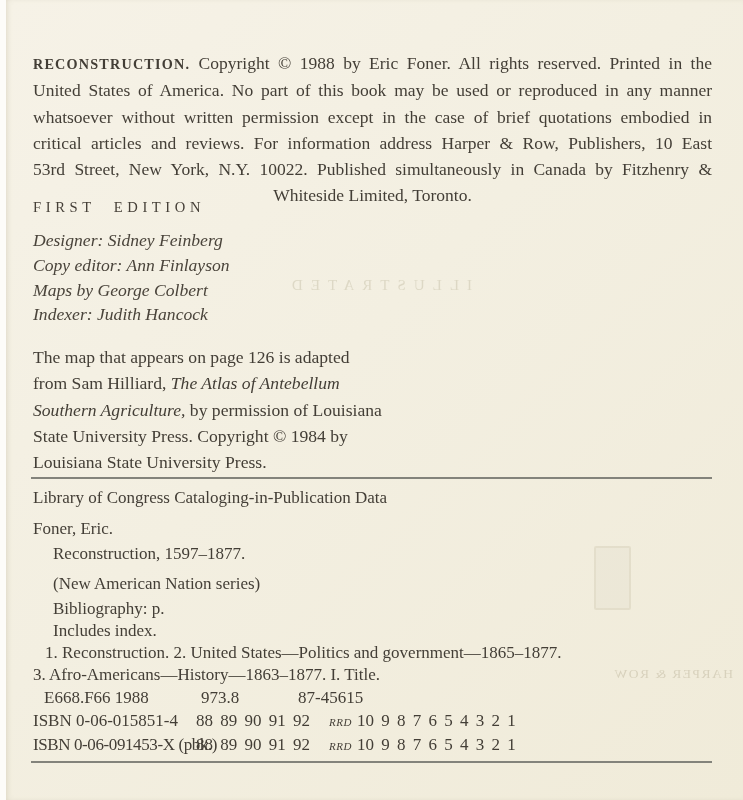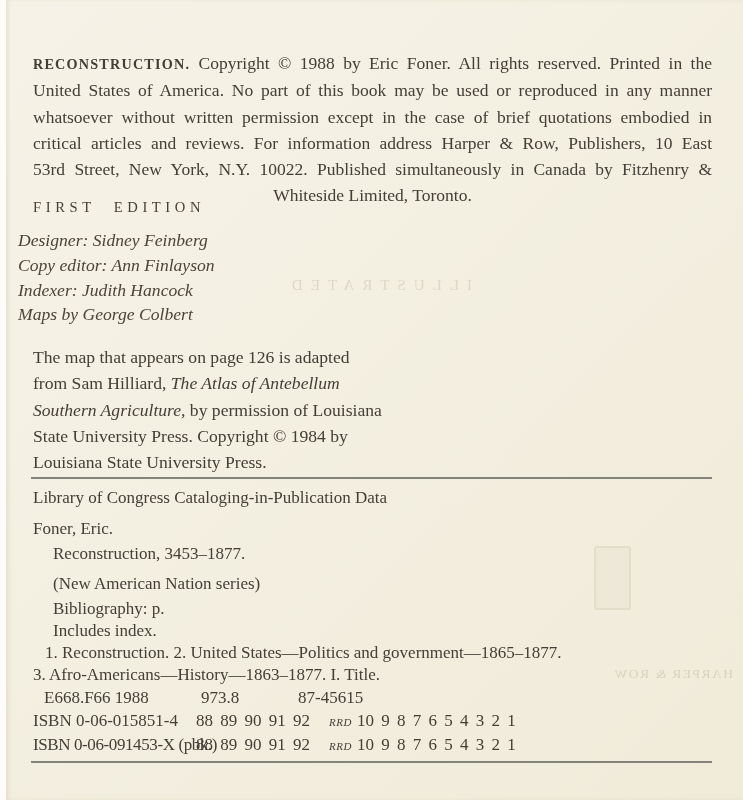--- a/index.html
+++ b/index.html
@@ -27,21 +27,21 @@
   .lastline{text-align:center;}
   .sc{font-size:14.2px;letter-spacing:1.2px;font-weight:bold;}
   
   .first-edition{
     left:27px;top:199px;
     font-size:14.6px;letter-spacing:4.6px;word-spacing:10px;
     color:#453f37;
   }
   
   .credits{
-    left:12px;top:228px;
+    left:27px;top:228px;
     font-style:italic;font-size:17.6px;line-height:24.8px;color:#4a443b;
   }
   
   .map-note{
     left:27px;top:344px;width:420px;
     font-size:17.6px;line-height:26.3px;color:#433e36;
   }
   .map-note .it{font-style:italic;}
   
   .rule{left:25px;width:681px;height:2px;background:#83837b;}
@@ -97,37 +97,37 @@
       <div class="jline">critical articles and reviews. For information address Harper &amp; Row, Publishers, 10 East</div>
       <div class="jline">53rd Street, New York, N.Y. 10022. Published simultaneously in Canada by Fitzhenry &amp;</div>
       <div class="lastline">Whiteside Limited, Toronto.</div>
     </section>
 
     <div class="abs first-edition">FIRST EDITION</div>
 
     <section class="abs credits">
       <div>Designer: Sidney Feinberg</div>
       <div>Copy editor: Ann Finlayson</div>
+      <div>Maps by George Colbert</div>
       <div>Indexer: Judith Hancock</div>
-      <div>Maps by George Colbert</div>
     </section>
 
     <section class="abs map-note">
       <div>The map that appears on page 126 is adapted</div>
       <div><span>from Sam Hilliard, </span><span class="it">The Atlas of Antebellum</span></div>
       <div><span class="it">Southern Agriculture,</span><span> by permission of Louisiana</span></div>
       <div>State University Press. Copyright © 1984 by</div>
       <div>Louisiana State University Press.</div>
     </section>
 
     <div class="abs rule rule-top"></div>
 
     <div class="abs cipline" style="top:488px;">Library of Congress Cataloging-in-Publication Data</div>
     <div class="abs cipline" style="top:519px;">Foner, Eric.</div>
-    <div class="abs cipline ind1" style="top:544px;">Reconstruction, 3453–1877.</div>
+    <div class="abs cipline ind1" style="top:544px;">Reconstruction, 1597–1877.</div>
     <div class="abs cipline ind1" style="top:574px;">(New American Nation series)</div>
     <div class="abs cipline ind1" style="top:599px;">Bibliography: p.</div>
     <div class="abs cipline ind1" style="top:621px;">Includes index.</div>
     <div class="abs cipline ind2" style="top:643px;">1. Reconstruction. 2. United States—Politics and government—1865–1877.</div>
     <div class="abs cipline" style="top:665px;">3. Afro-Americans—History—1863–1877. I. Title.</div>
 
     <div class="abs cipline" style="top:688px;">
       <span class="cn1">E668.F66 1988</span><span class="cn2">973.8</span><span>87-45615</span>
     </div>
 

